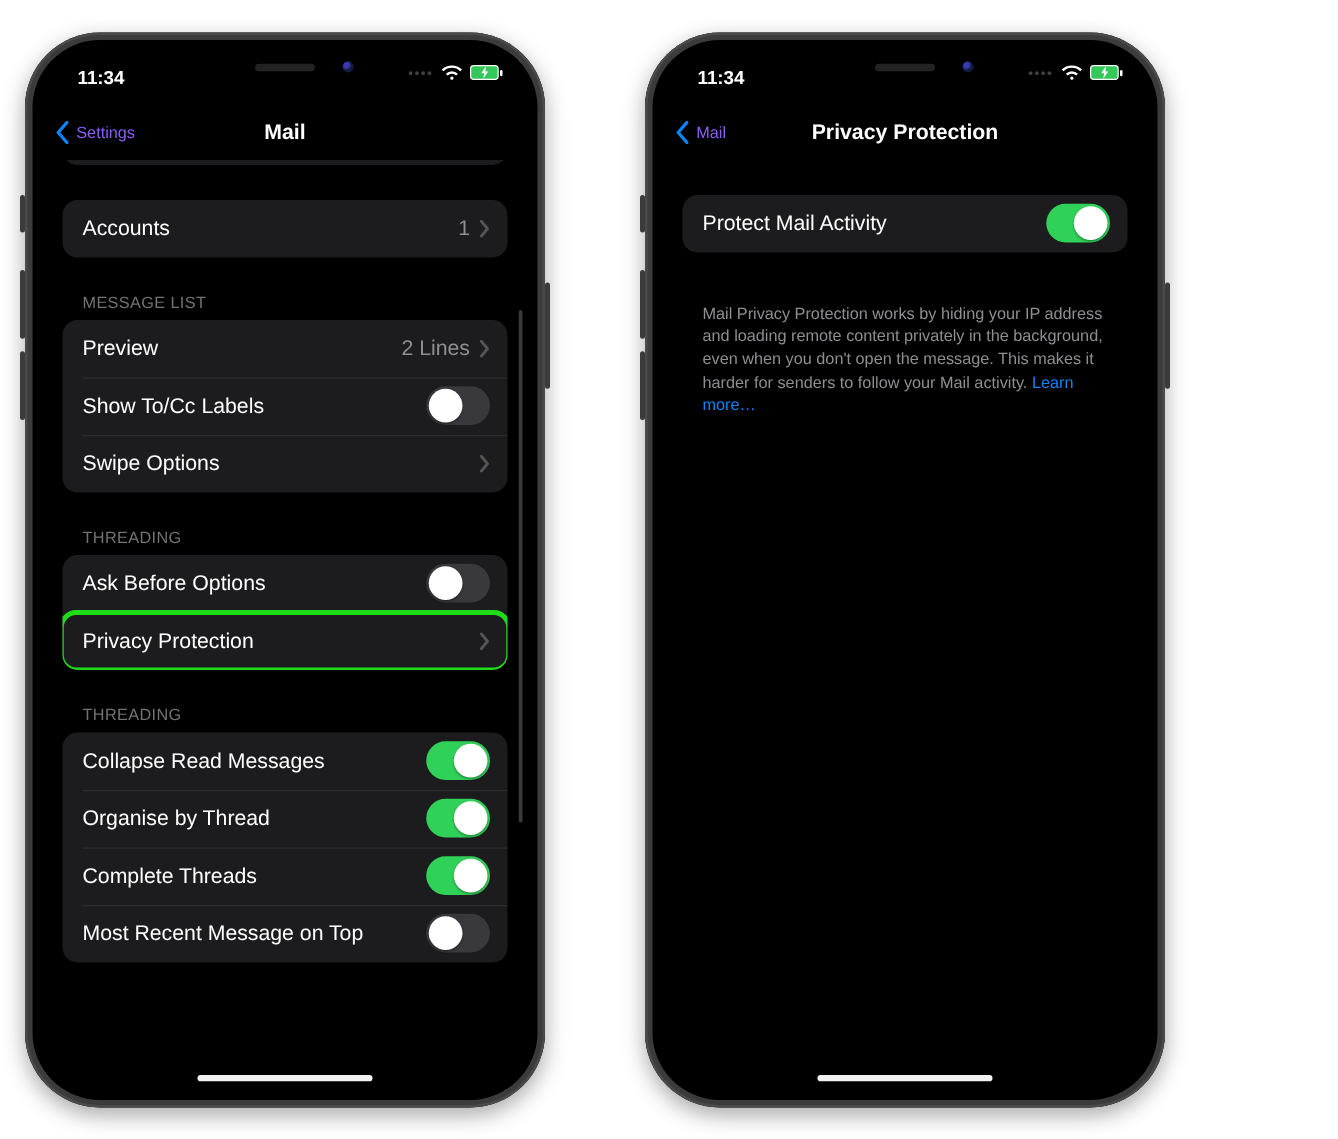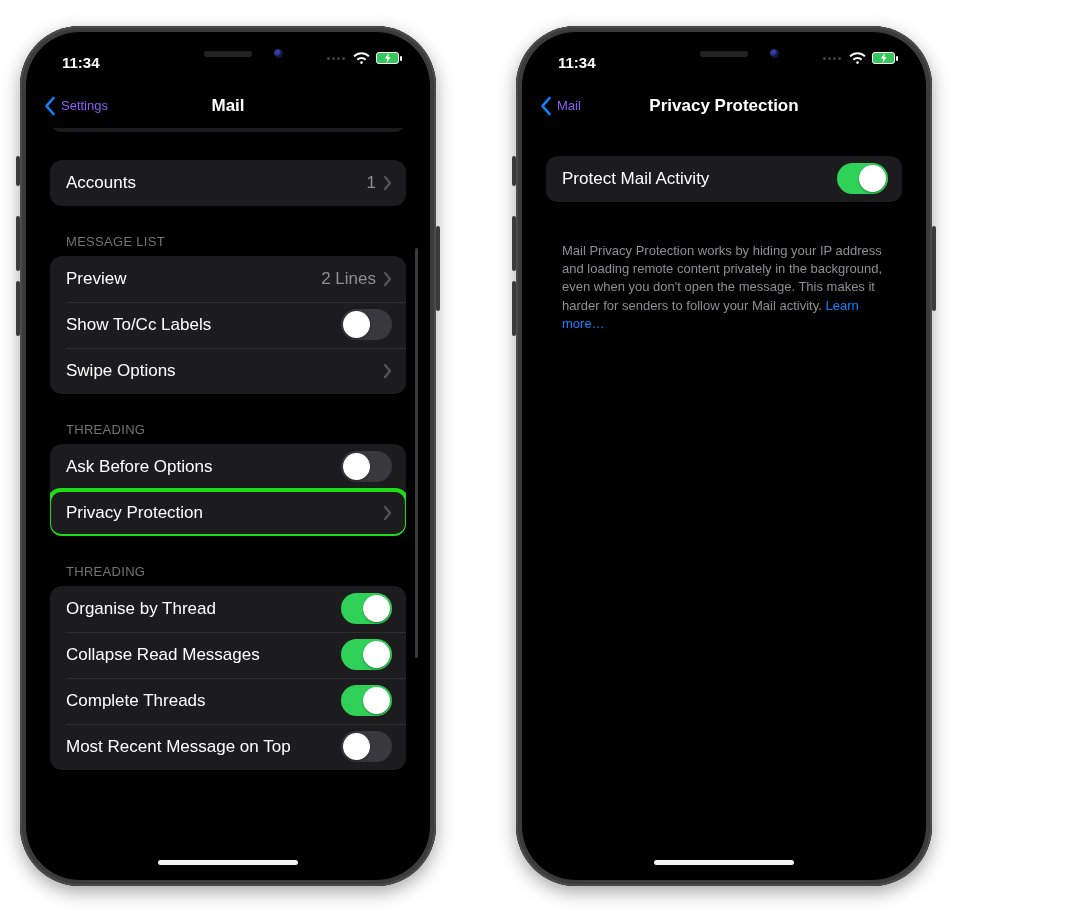--- a/index.html
+++ b/index.html
@@ -336,25 +336,25 @@
                     </svg>
                   </div>
                   <div class="row-outline"></div>
                 </div>
               </div>
             </div>
             <div class="group">
               <div class="group-header">THREADING</div>
               <div class="table">
                 <div class="row">
+                  <span class="label">Collapse Read Messages</span>
+                  <span class="toggle on"></span>
+                </div>
+                <div class="row">
                   <span class="label">Organise by Thread</span>
-                  <span class="toggle on"></span>
-                </div>
-                <div class="row">
-                  <span class="label">Collapse Read Messages</span>
                   <span class="toggle on"></span>
                 </div>
                 <div class="row">
                   <span class="label">Complete Threads</span>
                   <span class="toggle on"></span>
                 </div>
                 <div class="row">
                   <span class="label">Most Recent Message on Top</span>
                   <span class="toggle off"></span>
                 </div>

